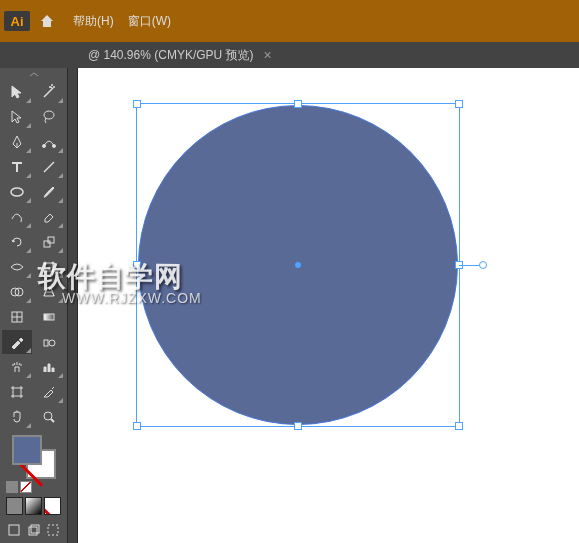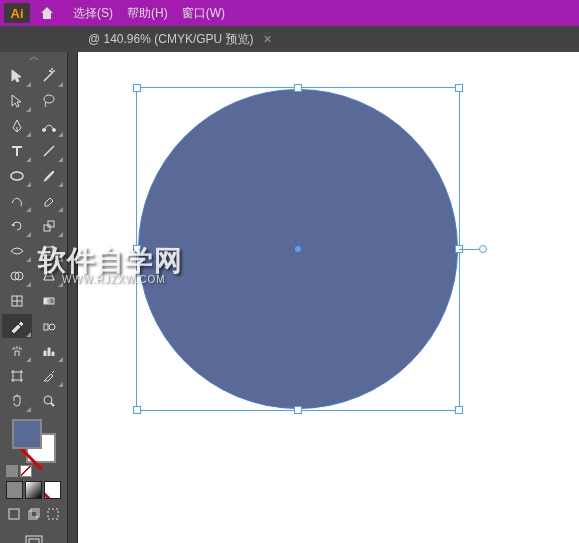--- a/index.html
+++ b/index.html
@@ -1,18 +1,18 @@
 <!DOCTYPE html>
 <html><head>
 <meta charset="utf-8">
 <style>
   * { box-sizing: border-box; margin: 0; padding: 0; }
   body { font-family: "Microsoft YaHei", Arial, sans-serif; background: #4a4a4a; width: 579px; height: 543px; overflow: hidden; position: relative; }
   
-  .menubar { height: 26px; background: #a21caf; display: flex; align-items: center; padding: 0 4px; font-size: 12px; color: #ddd; }
+  .menubar { height: 42px; background: #a16207; display: flex; align-items: center; padding: 0 4px; font-size: 12px; color: #ddd; }
   .app-logo { width: 26px; height: 20px; background: #3a3a3a; color: #ff9a00; font-weight: bold; font-size: 13px; display: flex; align-items: center; justify-content: center; margin-right: 6px; border-radius: 2px; }
   .home-btn { width: 22px; height: 22px; display: flex; align-items: center; justify-content: center; margin-right: 8px; cursor: pointer; }
   .menu-item { padding: 0 7px; cursor: pointer; height: 26px; line-height: 26px; }
   
   .tabbar { height: 26px; background: #434343; display: flex; align-items: center; padding-left: 78px; font-size: 12px; color: #ccc; }
   .tab { height: 23px; display: flex; align-items: center; padding: 0 10px; background: #434343; cursor: pointer; }
   .tab-close { margin-left: 10px; font-size: 14px; cursor: pointer; color: #999; }
   
   .main { display: flex; height: calc(543px - 52px); }
   
@@ -58,33 +58,32 @@
   .h-br { bottom: -4px; right: -4px; }
   .h-tm { top: -4px; left: calc(50% - 4px); }
   .h-bm { bottom: -4px; left: calc(50% - 4px); }
   .h-ml { left: -4px; top: calc(50% - 4px); }
   .h-mr { right: -4px; top: calc(50% - 4px); }
   .anchor-r { position: absolute; right: -28px; top: calc(50% - 4px); width: 8px; height: 8px; border: 1px solid #4da3ff; border-radius: 50%; background: #fff; }
   .anchor-line { position: absolute; right: -20px; top: 50%; width: 20px; height: 1px; background: #4da3ff; }
   .center-dot { position: absolute; left: calc(50% - 3px); top: calc(50% - 3px); width: 6px; height: 6px; background: #4da3ff; border-radius: 50%; }
   
   .watermark { position: absolute; left: -40px; top: 190px; font-size: 28px; font-weight: 900; color: rgba(255,255,255,0.85); text-shadow: 2px 2px 3px rgba(0,0,0,0.6); letter-spacing: 1px; pointer-events: none; }
-  .watermark-sub { position: absolute; left: -16px; top: 222px; font-size: 10px; color: rgba(255,255,255,0.75); text-shadow: 1px 1px 2px rgba(0,0,0,0.6); pointer-events: none; letter-spacing: 1px; }
+  .watermark-sub { position: absolute; left: -16px; top: 222px; font-size: 14px; color: rgba(255,255,255,0.75); text-shadow: 1px 1px 2px rgba(0,0,0,0.6); pointer-events: none; letter-spacing: 1px; }
 </style>
 </head>
 <body>
 
 <div class="menubar">
   <div class="app-logo">Ai</div>
   <div class="home-btn">
     <svg width="16" height="16" viewBox="0 0 16 16">
         <path d="M2 8 L8 2 L14 8 L12 8 L12 14 L4 14 L4 8 Z" fill="#ddd"></path>
       </svg>
   </div>
-  <div class="menu-item">选择(S)</div>
   <div class="menu-item">帮助(H)</div>
   <div class="menu-item">窗口(W)</div>
 </div>
 
 <div class="tabbar">
   <div class="tab">
     <span>@ 140.96%  (CMYK/GPU 预览)</span>
     <span class="tab-close">×</span>
   </div>
 </div>

